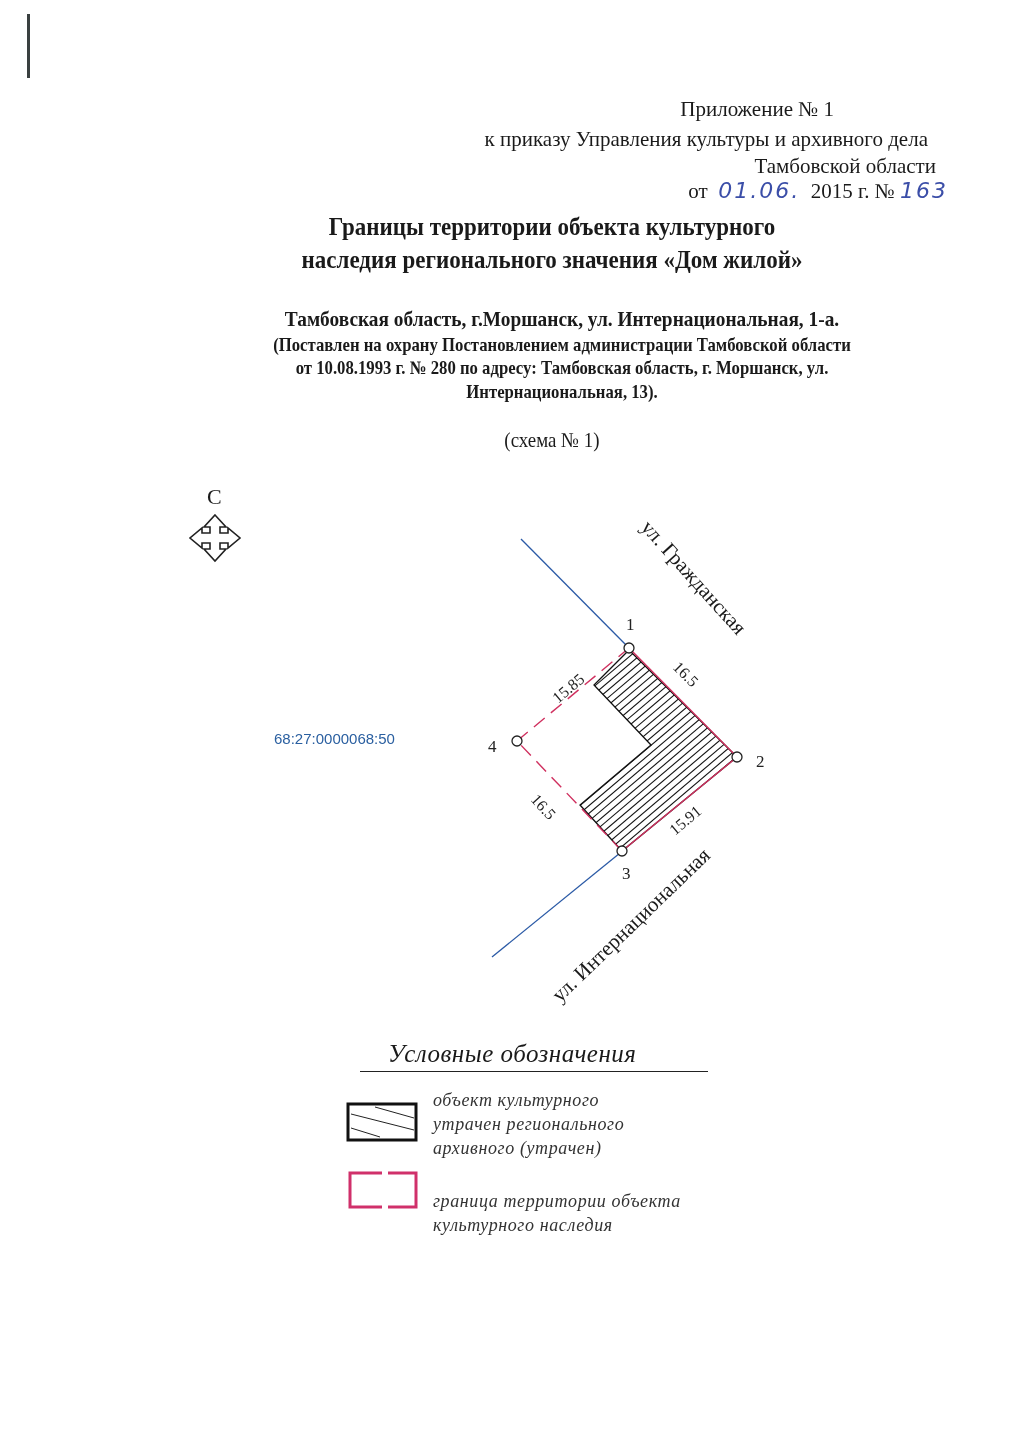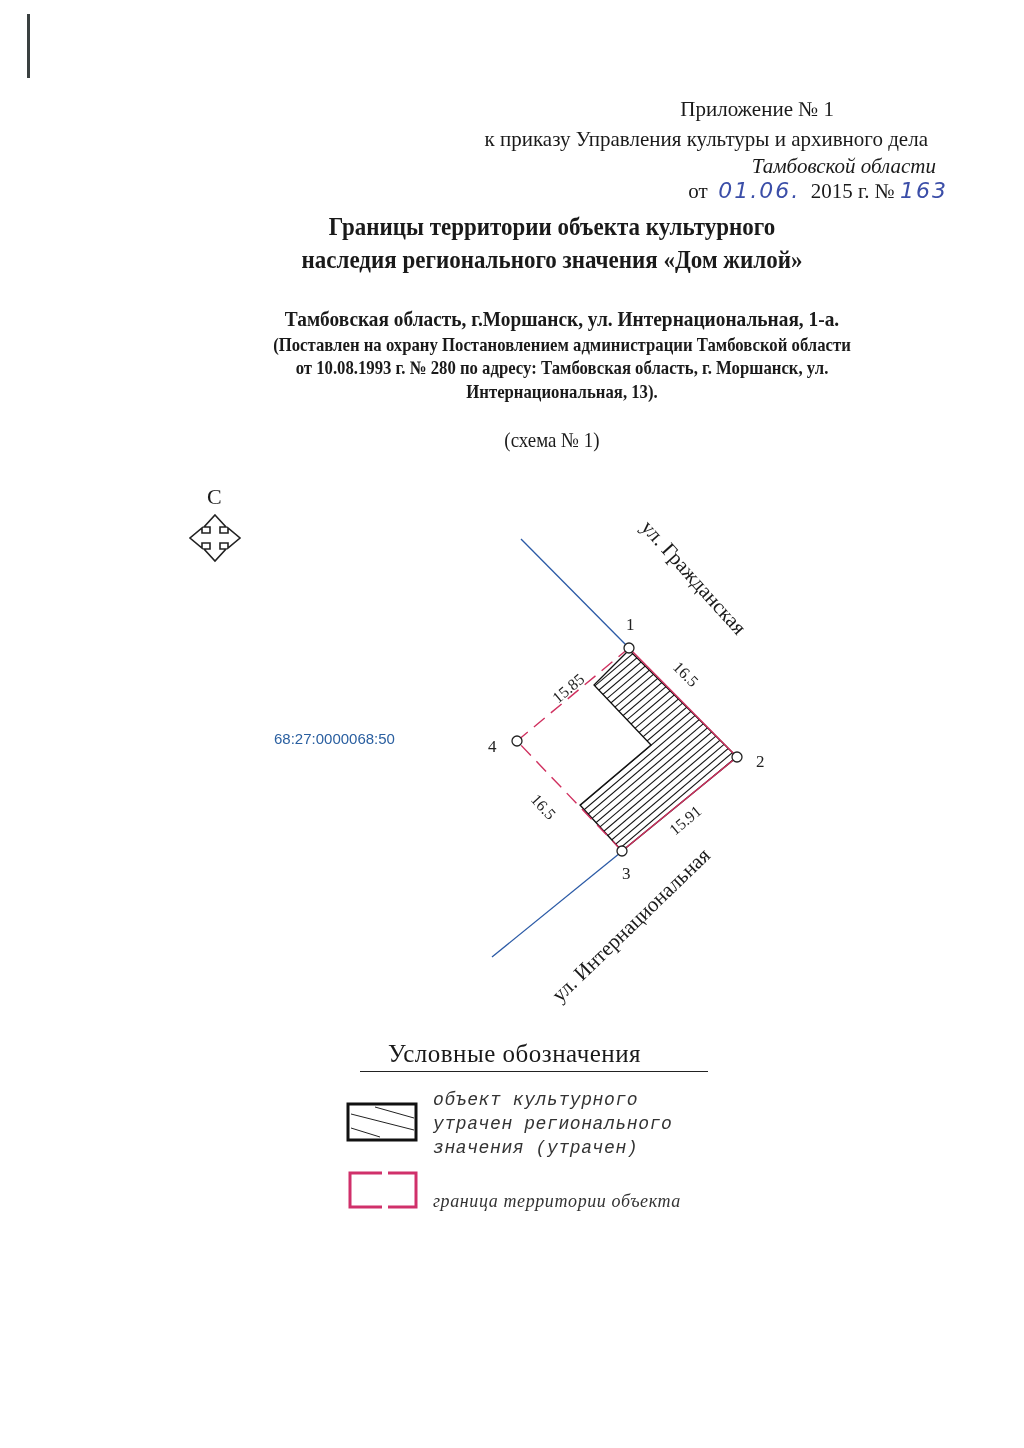--- a/index.html
+++ b/index.html
@@ -2,38 +2,38 @@
 <html><head>
 <meta charset="utf-8">
 <style>
   html, body { margin:0; padding:0; background:#ffffff; }
   body { width:1024px; height:1448px; position:relative; overflow:hidden; font-family:"Liberation Serif", serif; color:#1a1a1a; }
   .abs { position:absolute; }
   .scan-mark { left:27px; top:14px; width:3px; height:64px; background:#3a4040; }
   .header { right:88px; text-align:center; font-size:21px; line-height:23px; }
   .h-line1 { top:98px; right:190px; }
   .h-line2 { top:128px; right:96px; }
-  .h-line3 { top:155px; right:88px;font-style:italic; }
+  .h-line3 { top:155px; right:88px; }
   .h-line4 { top:179px; right:76px; }
   .hand { font-family:"DejaVu Sans", sans-serif; font-style:italic; color:#3b4ea8; font-size:22px; letter-spacing:2px; }
   .title { left:0; width:1024px; text-align:center; font-weight:bold; font-size:25px; line-height:33px; transform:scaleX(0.92); }
   .t1 { top:210px; left:40px; width:1024px; }
   .t2 { top:243px; left:40px; width:1024px; }
   .addr { left:40px; width:1064px; text-align:center; font-weight:bold; transform:scaleX(0.88); transform-origin:center; }
   .a1 { top:306px; font-size:22px; left:30px; }
   .a2 { top:333px; font-size:19px; line-height:24px; left:30px; }
   .a3 { top:357px; font-size:19px; left:30px; }
   .a4 { top:381px; font-size:19px; left:30px; }
   .schema { top:428px; left:0; width:1104px; text-align:center; font-size:21px; transform:scaleX(0.9); }
   .north { left:207px; top:484px; font-size:22px; }
   svg.map { position:absolute; left:0; top:0; width:1024px; height:1448px; }
-  .legend-title { left:388px; top:1040px; font-size:25px; letter-spacing:0.5px; }
+  .legend-title { left:388px; top:1040px; font-size:25px; font-style:italic; letter-spacing:0.5px; }
   .legend-rule { left:360px; top:1071px; width:348px; height:1px; background:#222; }
   .leg-text { font-style:italic; font-size:18px; line-height:24px; color:#333; letter-spacing:0.6px; }
-  .lt1 { left:433px; top:1088px;font-family:Liberation Mono, monospace; }
+  .lt1 { left:433px; top:1088px; }
   .lt2 { left:433px; top:1165px;margin-top:24px; }
 </style>
 </head>
 <body>
 
 <div class="abs scan-mark"></div>
 
 <div class="abs header h-line1">Приложение  № 1</div>
 <div class="abs header h-line2">к приказу  Управления  культуры и  архивного дела</div>
 <div class="abs header h-line3">Тамбовской  области</div>
@@ -199,17 +199,18 @@
     <polyline points="388,1173 416,1173 416,1207 388,1207"></polyline>
   </g>
 </svg>
 
 <div class="abs legend-title">Условные обозначения</div>
 <div class="abs legend-rule"></div>
 
 <div class="abs leg-text lt1">
   <div>объект культурного</div>
   <div>утрачен регионального</div>
-  <div>значения (утрачен)</div>
+  <div>архивного (утрачен)</div>
 </div>
 <div class="abs leg-text lt2">
   <div>граница территории объекта</div>
+  <div>культурного наследия</div>
 </div>
 
 </body></html>

